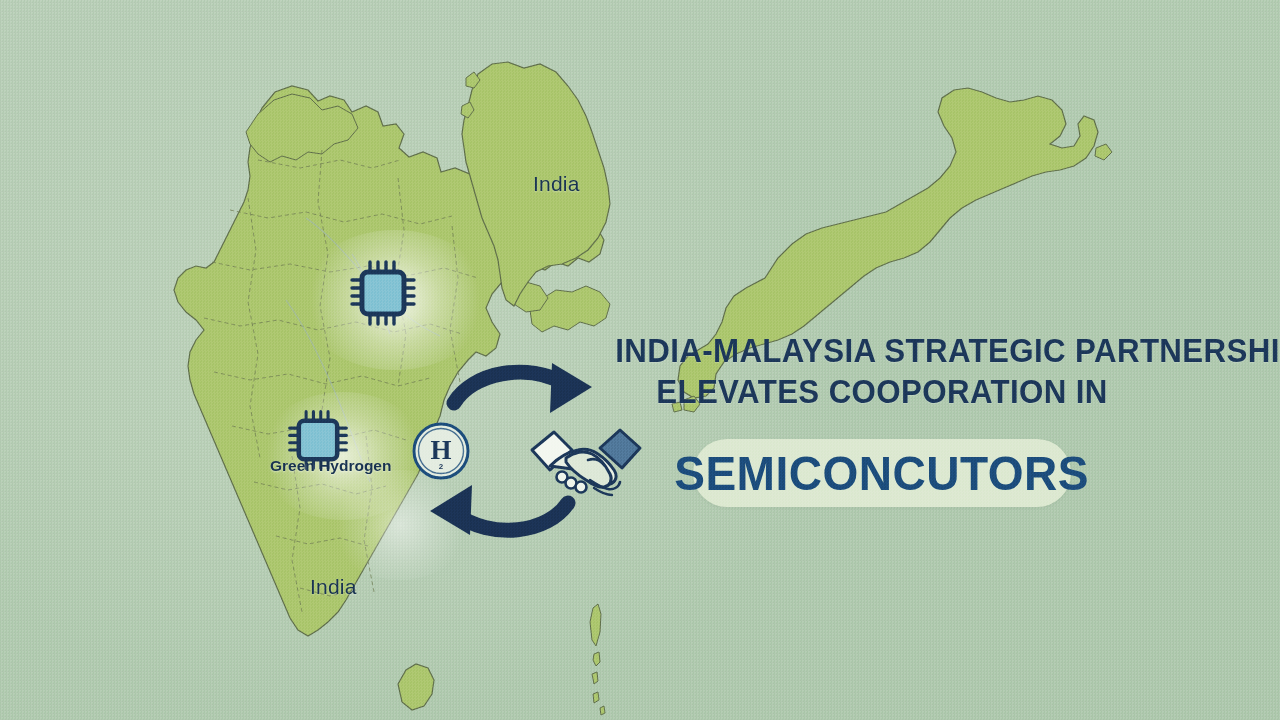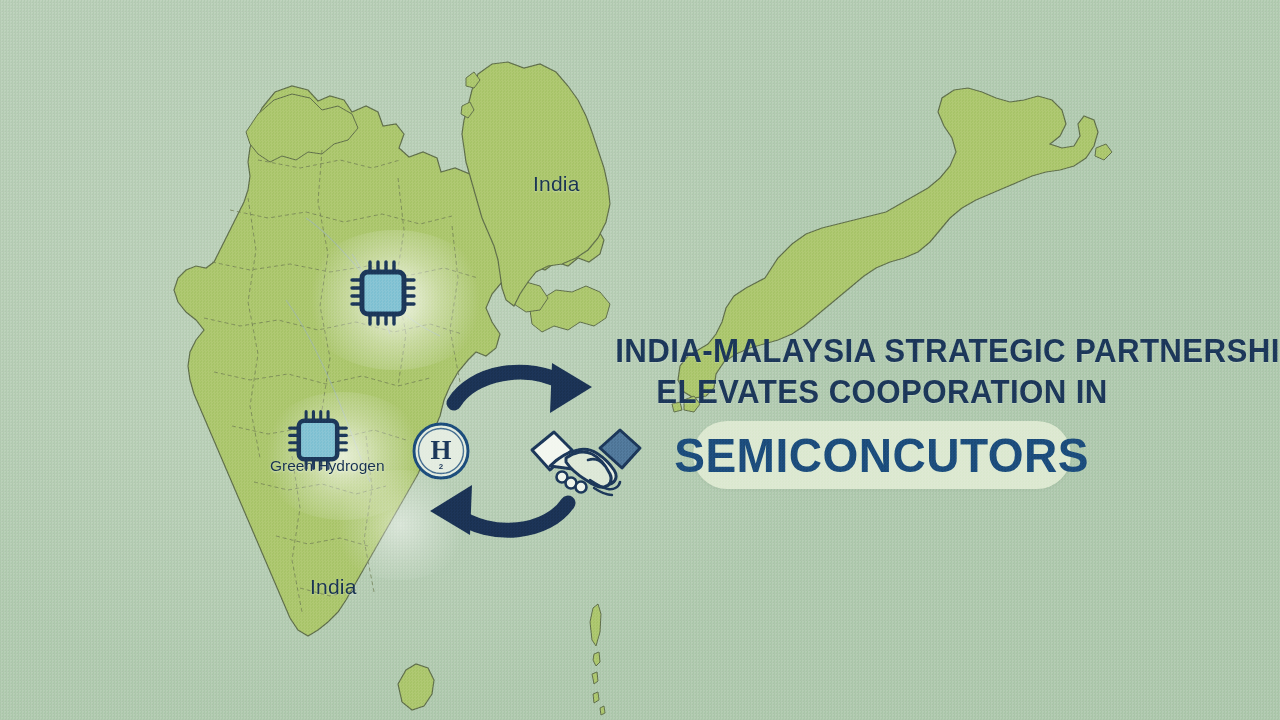--- a/index.html
+++ b/index.html
@@ -62,21 +62,21 @@
     text-shadow: 0 1px 2px rgba(255,255,255,.35);
     white-space: nowrap;
   }
 
   
   .chip-icon { position: absolute; }
   .chip-label {
     position: absolute;
     color: #17304d;
     font-size: 15.5px;
-    font-weight: 400;
+    font-weight: 700;
     white-space: nowrap;
     text-shadow: 0 1px 2px rgba(255,255,255,.5);
   }
 
   
   .h2-badge { position: absolute; }
 
   
   .cycle { position: absolute; }
 
@@ -94,21 +94,21 @@
     font-weight: 700;
     font-size: 34px;
     line-height: 41px;
     letter-spacing: .4px;
     transform: scaleX(.92);
     transform-origin: center;
     white-space: nowrap;
     text-shadow: 0 1px 0 rgba(255,255,255,.18);
   }
   #pill {
-    margin: 9px auto 0;
+    margin: 27px auto 0;
     width: 378px;
     height: 68px;
     border-radius: 34px;
     background: #dbe8cf;
     display: flex;
     align-items: center;
     justify-content: center;
     box-shadow: 0 1px 3px rgba(80,100,80,.10);
   }
   #pill-text {

